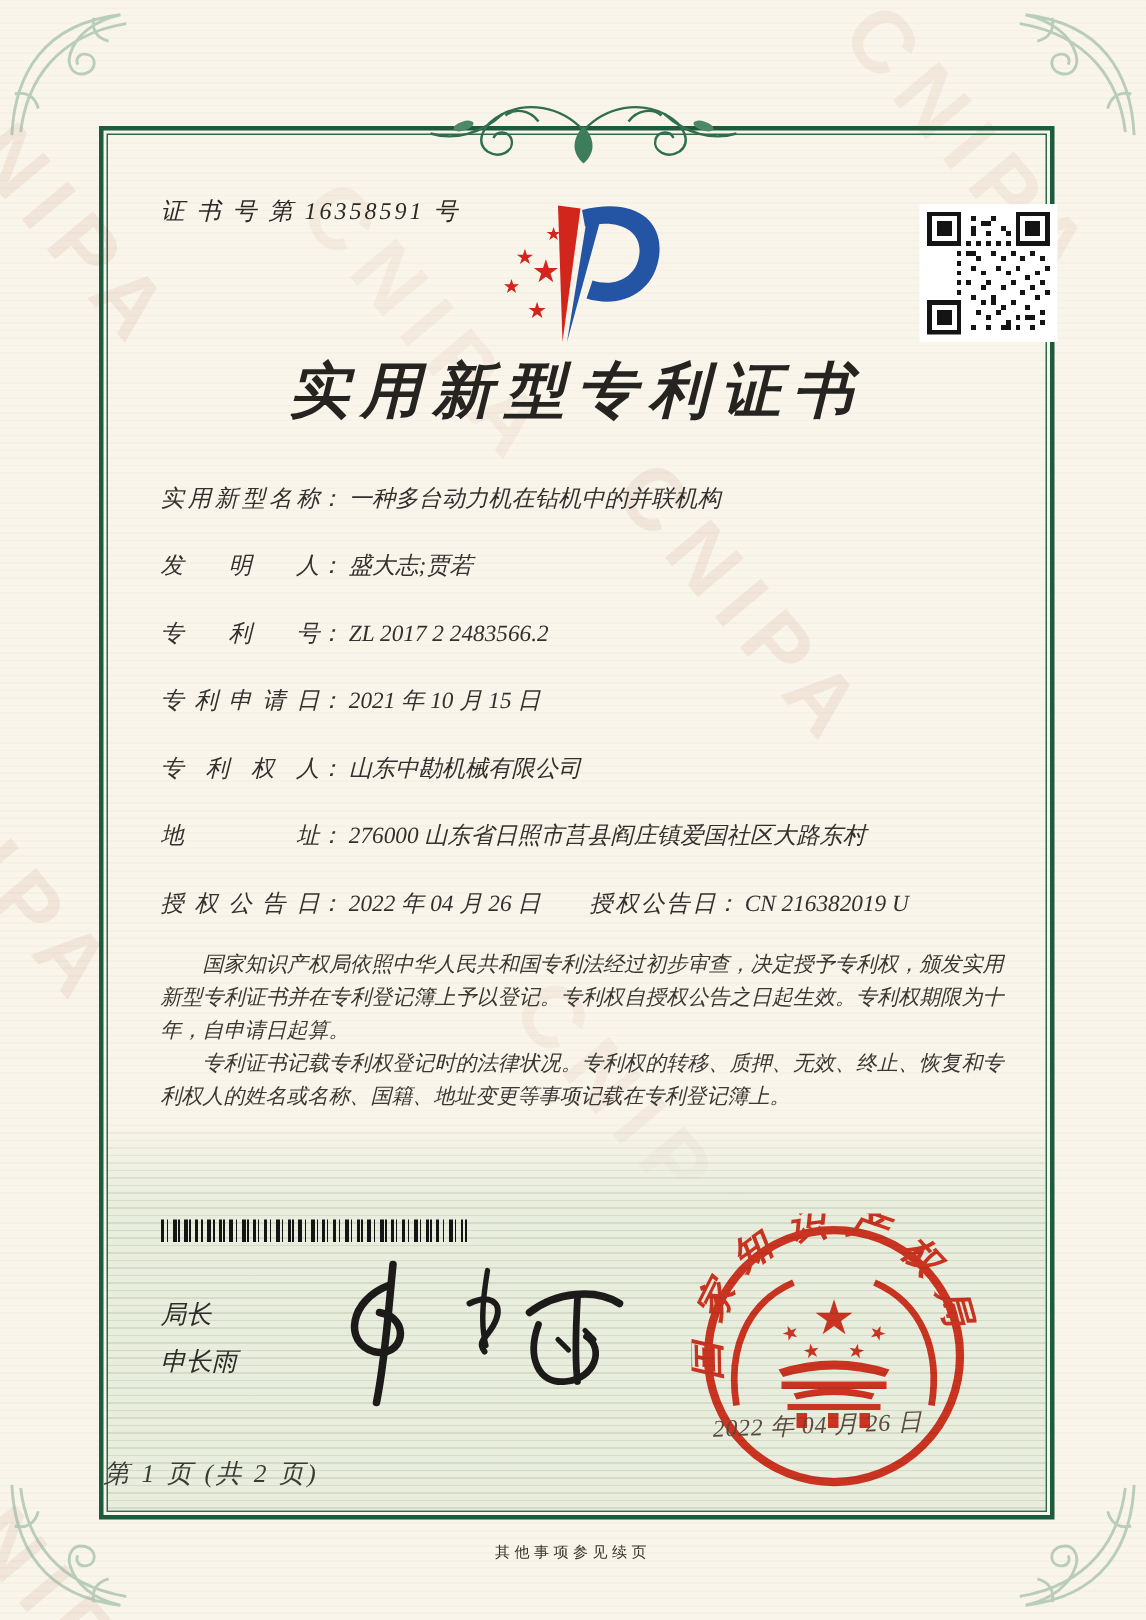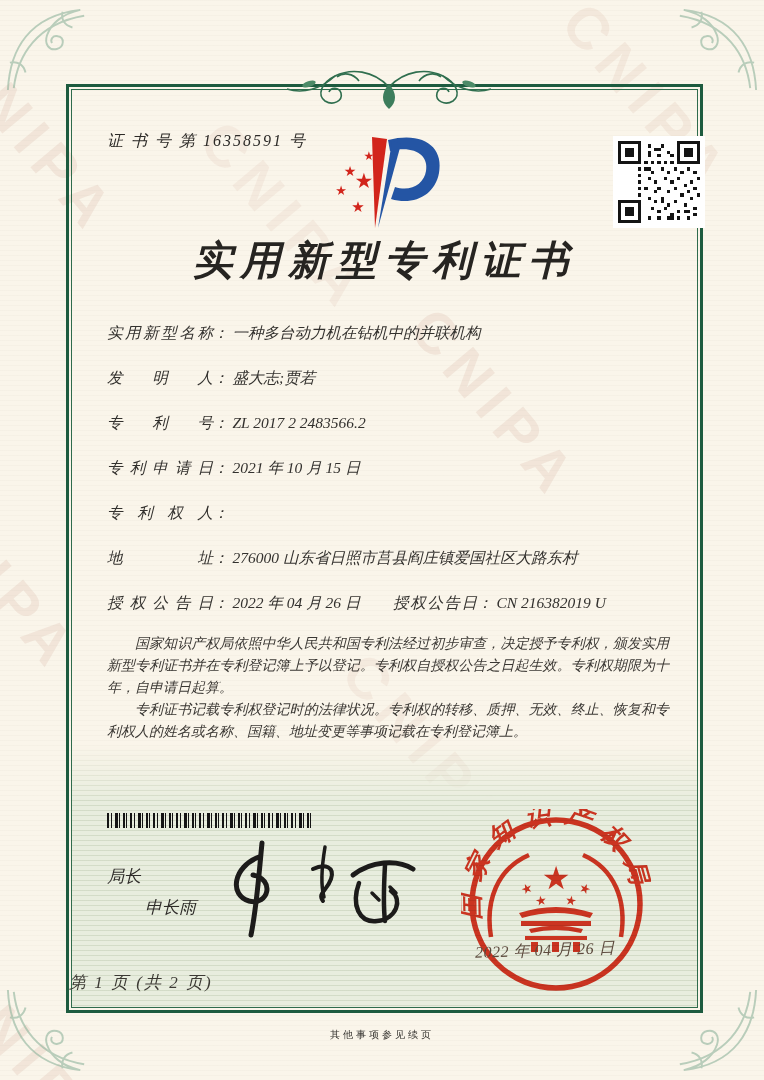--- a/index.html
+++ b/index.html
@@ -60,21 +60,21 @@
   .paras { position:absolute; left:38px; top:546px; width:562px; font-size:14px; line-height:22px; text-align:justify; color:#3a3733; }
   .paras p { text-indent:2em; }
   .barcode {
     position:absolute; left:38px; top:726px; width:206px; height:15px;
     background: repeating-linear-gradient(90deg,
       #141414 0 2px, rgba(0,0,0,0) 2px 4px, #141414 4px 5px, rgba(0,0,0,0) 5px 8px,
       #141414 8px 11px, rgba(0,0,0,0) 11px 12px, #141414 12px 13px, rgba(0,0,0,0) 13px 16px,
       #141414 16px 18px, rgba(0,0,0,0) 18px 19px, #141414 19px 20px, rgba(0,0,0,0) 20px 23px);
   }
   .sigtitle { position:absolute; left:38px; top:778px; font-size:17px; color:#2e2c29; font-family:"Liberation Sans","DejaVu Sans",sans-serif;text-align:right; }
-  .signame  { position:absolute; left:38px; top:809px; font-size:17px; color:#2e2c29; font-family:"Liberation Sans","DejaVu Sans",sans-serif;margin-left:38px; }
+  .signame  { position:absolute; left:38px; top:809px; font-size:17px; color:#2e2c29; font-family:"Liberation Sans","DejaVu Sans",sans-serif; }
   .sig { position:absolute; left:138px; top:748px; }
   .seal { position:absolute; left:392px; top:722px; width:190px; height:190px; mix-blend-mode:multiply; opacity:.94; }
   .pageinfo { position:absolute; left:0; bottom:16px; width:100%; text-align:left; font-size:17px; letter-spacing:2px; color:#3c3a34; }
   .contnote { position:absolute; left:0; top:1028px; width:100%; text-align:center; font-size:10px; letter-spacing:3px; color:#35332f; z-index:2; }
 </style>
 </head>
 <body>
 
 <div id="page">
 
@@ -242,20 +242,21 @@
           <span class="fvalue">ZL 2017 2 2483566.2</span>
       </div>
       <div class="frow">
         <span class="flabel">专利申请日</span>
           <span class="fcolon">：</span>
           <span class="fvalue">2021 年 10 月 15 日</span>
       </div>
       <div class="frow">
         <span class="flabel">专利权人</span>
           <span class="fcolon">：</span>
+          <span class="fvalue">山东中勘机械有限公司</span>
       </div>
       <div class="frow">
         <span class="flabel">地址</span>
           <span class="fcolon">：</span>
           <span class="fvalue">276000 山东省日照市莒县阎庄镇爱国社区大路东村</span>
       </div>
       <div class="frow grant">
         <span class="flabel">授权公告日</span>
           <span class="fcolon">：</span>
           <span class="fvalue">2022 年 04 月 26 日</span>

